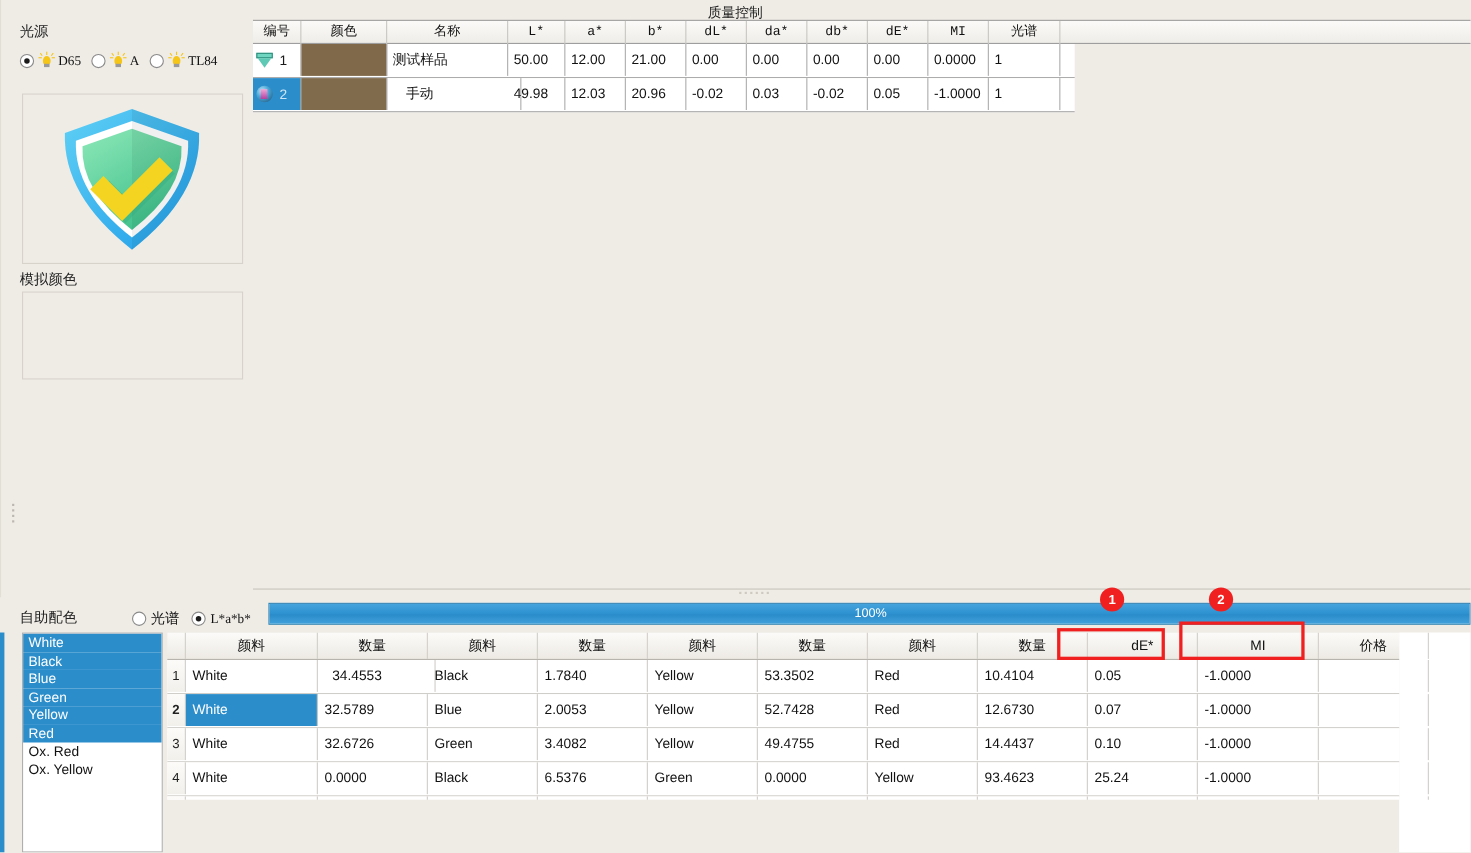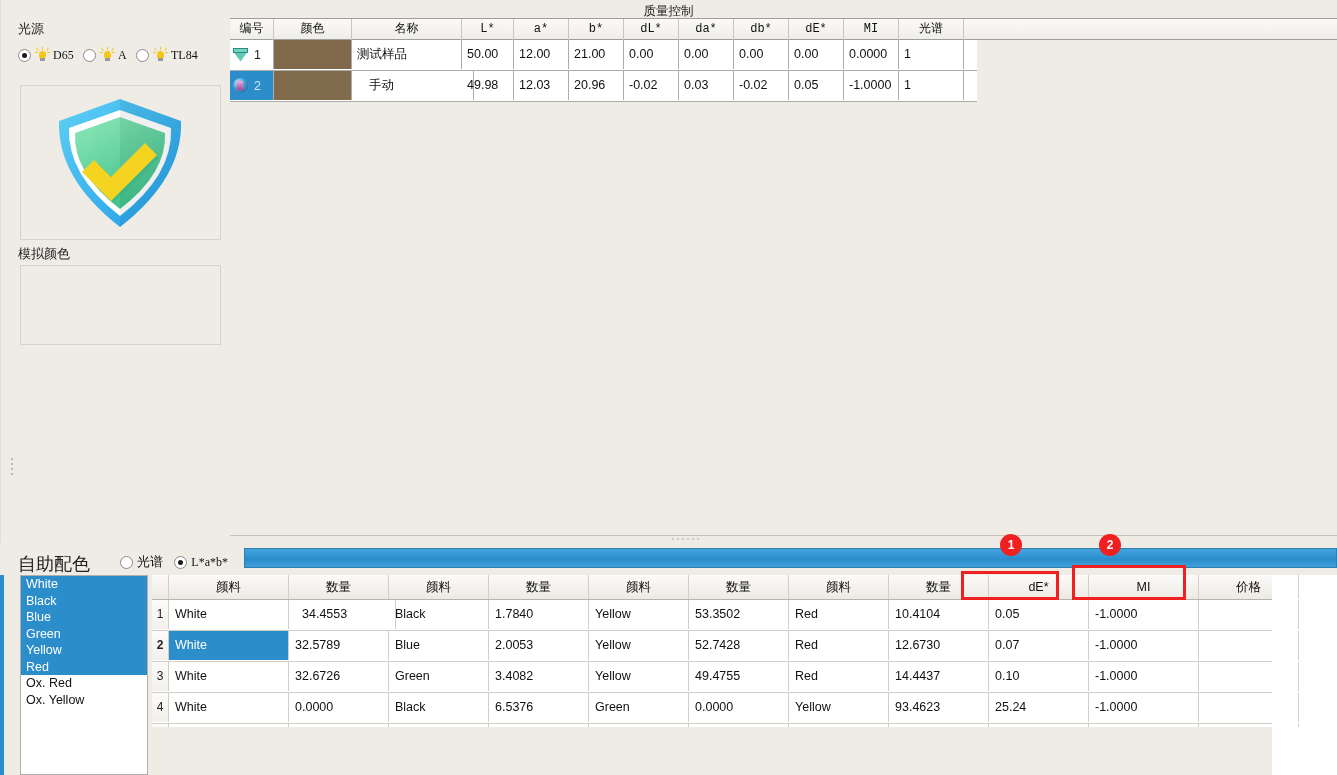--- a/index.html
+++ b/index.html
@@ -40,21 +40,21 @@
   #sim-color-box{left:20px;top:265px;width:201px;height:80px;background:#EFECE6;
      border:1px solid #D7D3CB;box-sizing:border-box;}
   .sim-row{position:absolute;left:12px;width:180px;height:24px;}
   .sim-row .nm{position:absolute;left:0;top:4px;font-size:13px;}
   .sim-row .sw{position:absolute;left:71px;top:0;width:110px;height:24px;}
 
   #left-splitter-grip{left:11px;top:458px;width:3px;height:20px;}
   #left-splitter-grip i{display:block;width:2px;height:2px;background:#BDB8AF;margin-bottom:3px;}
 
   
-  #auto-match-label{left:18px;top:552px;font-size:18px;}
+  #auto-match-label{left:18px;top:552px;font-size:13px;}
   #mode-radios{left:120px;top:551px;height:20px;}
   #mode-radios .radio-item{margin-right:8px;}
   #colorant-list{left:20px;top:575px;width:128px;height:200px;background:#fff;
      border:1px solid #AFAFAF;box-sizing:border-box;overflow:hidden;}
   .cl-item{height:16.5px;line-height:16.5px;padding-left:5px;font-size:12.5px;color:#111;}
   .cl-item.sel{background:#2C8DCB;color:#fff;}
   #left-blue-strip{left:0px;top:575px;width:4px;height:200px;background:#2C8DCB;}
 
   
   #qc-title{left:0;top:3px;width:1337px;text-align:center;font-size:12.5px;}
@@ -293,20 +293,21 @@
   <i></i>
     <i></i>
     <i></i>
     <i></i>
     <i></i>
     <i></i>
 </div>
 
 <div class="abs" id="progress-outer">
   <div id="progress-fill" style="width: 100%;"></div>
+  <div id="progress-text">100%</div>
 </div>
 
 <div class="abs" id="right-gutter"></div>
 <div class="abs" id="formula-wrap">
   <div id="formula-header">
       <div class="fh" style="left: 0px; width: 17px; border-right: 1px solid rgb(210, 207, 201);"></div>
       <div class="fh" style="left: 17px; width: 120px;">颜料</div>
       <div class="fh" style="left: 137px; width: 100px;">数量</div>
       <div class="fh" style="left: 237px; width: 100px;">颜料</div>
       <div class="fh" style="left: 337px; width: 100px;">数量</div>

